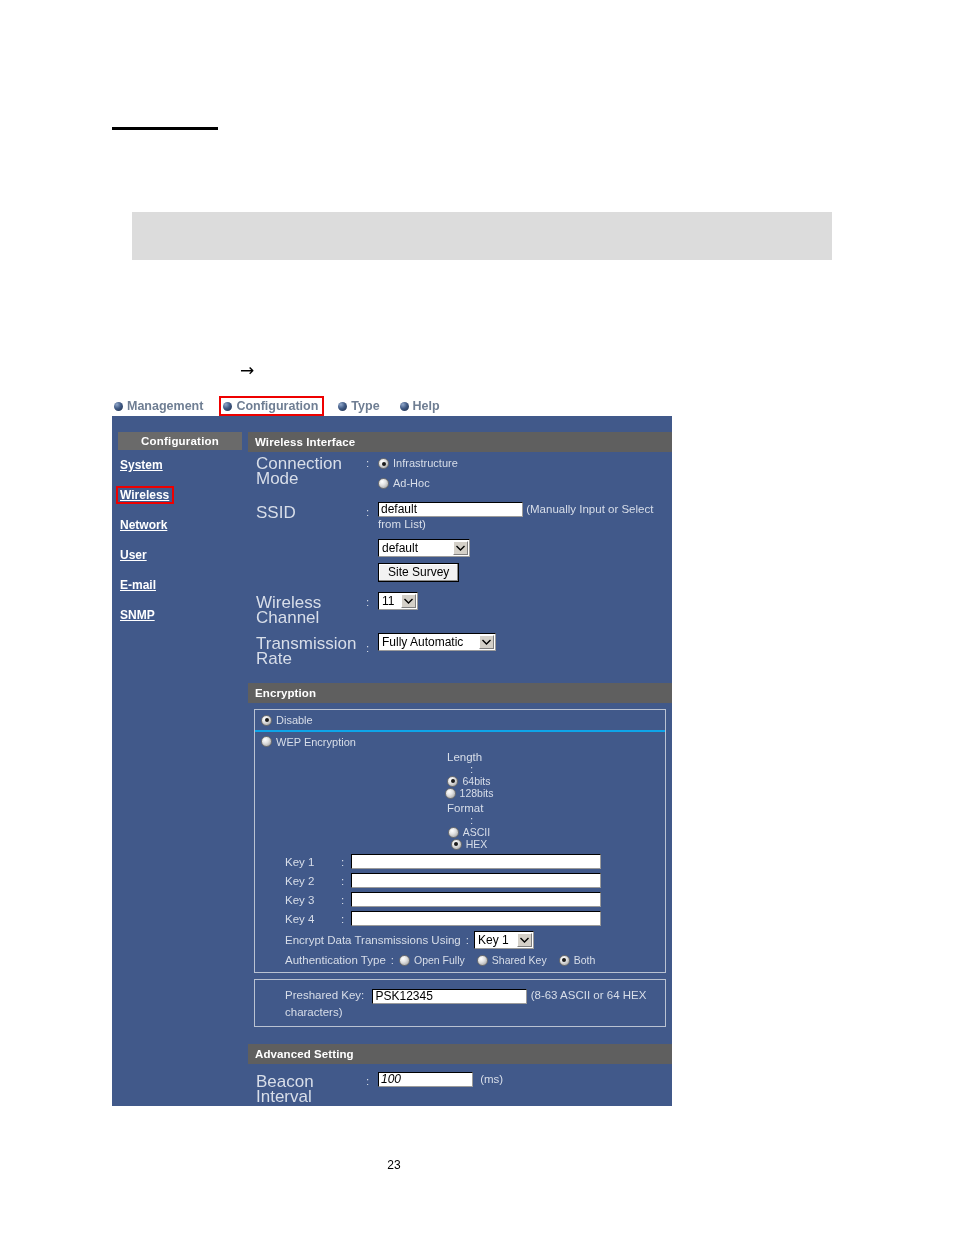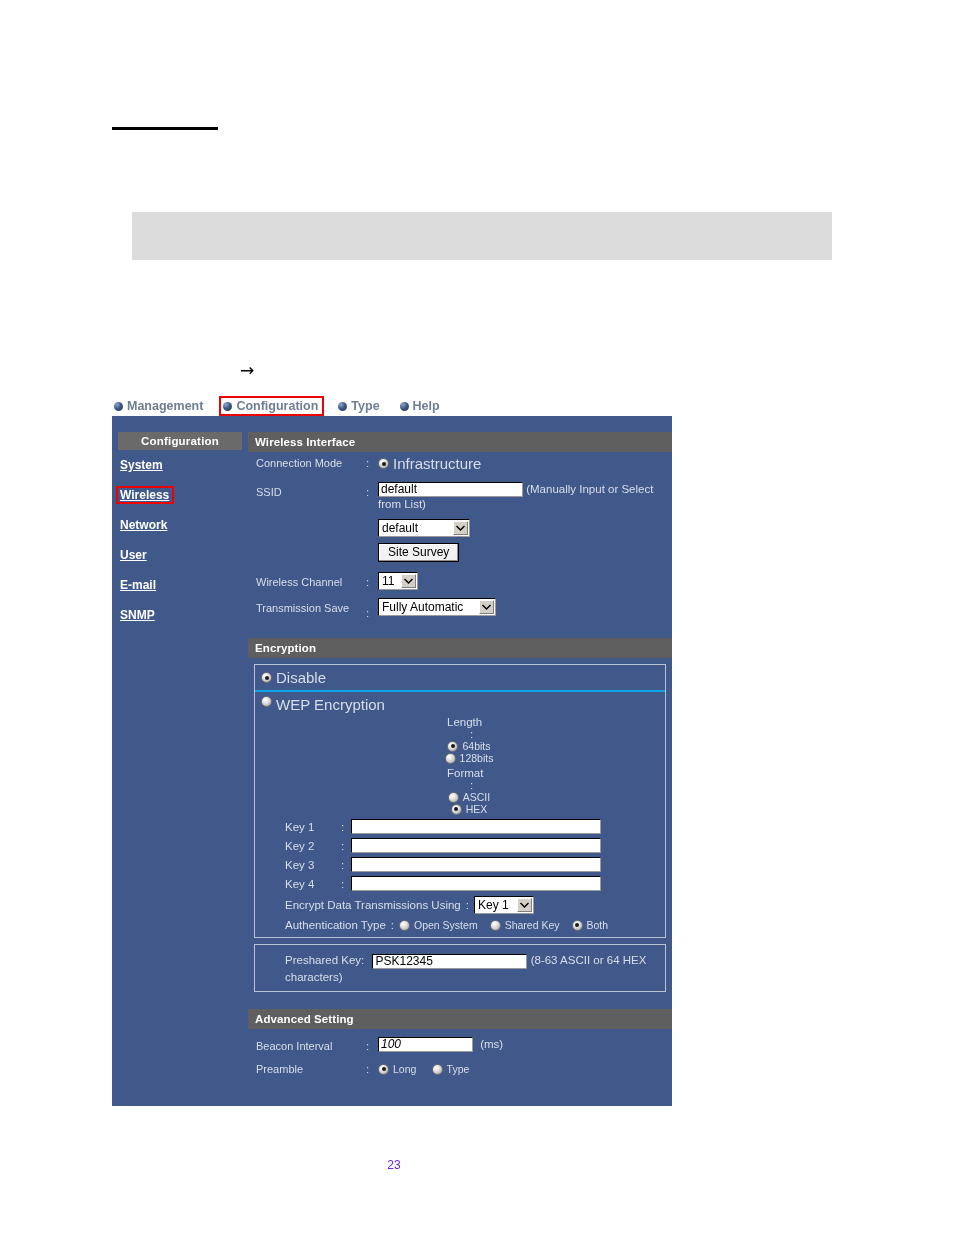--- a/index.html
+++ b/index.html
@@ -33,21 +33,21 @@
     height: 48px;
     background: #dcdcdc;
   }
   .page-number {
     position: absolute;
     left: 0;
     top: 1158px;
     width: 788px;
     text-align: center;
     font-size: 12px;
-    color: #6d28d9;
+    color: #000000;
   }
 
   
   .anno-arrow {
     position: absolute;
     left: 240px;
     top: 362px;
     font-size: 17px;
     line-height: 17px;
     color: #000;
@@ -158,21 +158,21 @@
 
   .frow {
     display: flex;
     align-items: flex-start;
     padding: 4px 0 0 8px;
   }
   .flabel {
     width: 110px;
     flex: none;
     color: #d8dee9;
-    font-size: 11px;
+    font-size: 17px;
     line-height: 15px;
   }
   .fcolon {
     width: 12px;
     flex: none;
     color: #d8dee9;
     font-size: 11.5px;
     line-height: 15px;
   }
   .fval {
@@ -202,21 +202,21 @@
     position: absolute;
     left: 2.5px;
     top: 2.5px;
     width: 4px;
     height: 4px;
     border-radius: 50%;
     background: #1b1b1b;
   }
   .radio-label {
     color: #d8dee9;
-    font-size: 15px;
+    font-size: 11px;
   }
   .radio-group {
     display: inline-flex;
     align-items: center;
     margin-right: 12px;
   }
   .radio-line { display: block; margin-bottom: 3px; }
 
   
   .textbox {
@@ -422,20 +422,26 @@
       <div class="frow">
         <div class="flabel">Connection Mode</div>
         <div class="fcolon">:</div>
         <div class="fval">
           <span class="radio-line">
             <span class="radio-group">
               <span class="radio on"></span>
               <span class="radio-label">Infrastructure</span>
             </span>
           </span>
+          <span class="radio-line">
+            <span class="radio-group">
+              <span class="radio"></span>
+              <span class="radio-label">Ad-Hoc</span>
+            </span>
+          </span>
         </div>
       </div>
 
       <div class="frow" style="padding-top:6px;">
         <div class="flabel" style="padding-top:3px;">SSID</div>
         <div class="fcolon" style="padding-top:3px;">:</div>
         <div class="fval">
           <div>
             <input class="textbox" style="width: 145px;" value="default">
             <span class="note">(Manually Input or Select from List)</span>
@@ -465,21 +471,21 @@
             <span class="sel-arrow" style="margin-left:auto;">
               <svg width="9" height="6" viewBox="0 0 9 6">
                   <path d="M0.5 1 L4.5 5 L8.5 1" fill="none" stroke="#000" stroke-width="1.4"></path>
                 </svg>
             </span>
           </span>
         </div>
       </div>
 
       <div class="frow" style="padding-top:8px;">
-        <div class="flabel" style="padding-top:3px;">Transmission Save</div>
+        <div class="flabel" style="padding-top:3px;">Transmission Rate</div>
         <div class="fcolon" style="padding-top:8px;">:</div>
         <div class="fval">
           <span class="selectbox" style="width:118px;">
             <span class="sel-text">Fully Automatic</span>
             <span class="sel-arrow" style="margin-left:auto;">
               <svg width="9" height="6" viewBox="0 0 9 6">
                   <path d="M0.5 1 L4.5 5 L8.5 1" fill="none" stroke="#000" stroke-width="1.4"></path>
                 </svg>
             </span>
           </span>
@@ -557,21 +563,21 @@
                   </svg>
               </span>
             </span>
           </div>
 
           <div class="inline-row">
             <span>Authentication Type</span>
             <span style="margin:0 5px 0 5px;">:</span>
             <span class="radio-group">
               <span class="radio"></span>
-              <span class="radio-label" style="font-size:10.5px;">Open System</span>
+              <span class="radio-label" style="font-size:10.5px;">Open Fully</span>
             </span>
             <span class="radio-group">
               <span class="radio"></span>
               <span class="radio-label" style="font-size:10.5px;">Shared Key</span>
             </span>
             <span class="radio-group">
               <span class="radio on"></span>
               <span class="radio-label" style="font-size:10.5px;">Both</span>
             </span>
           </div>

